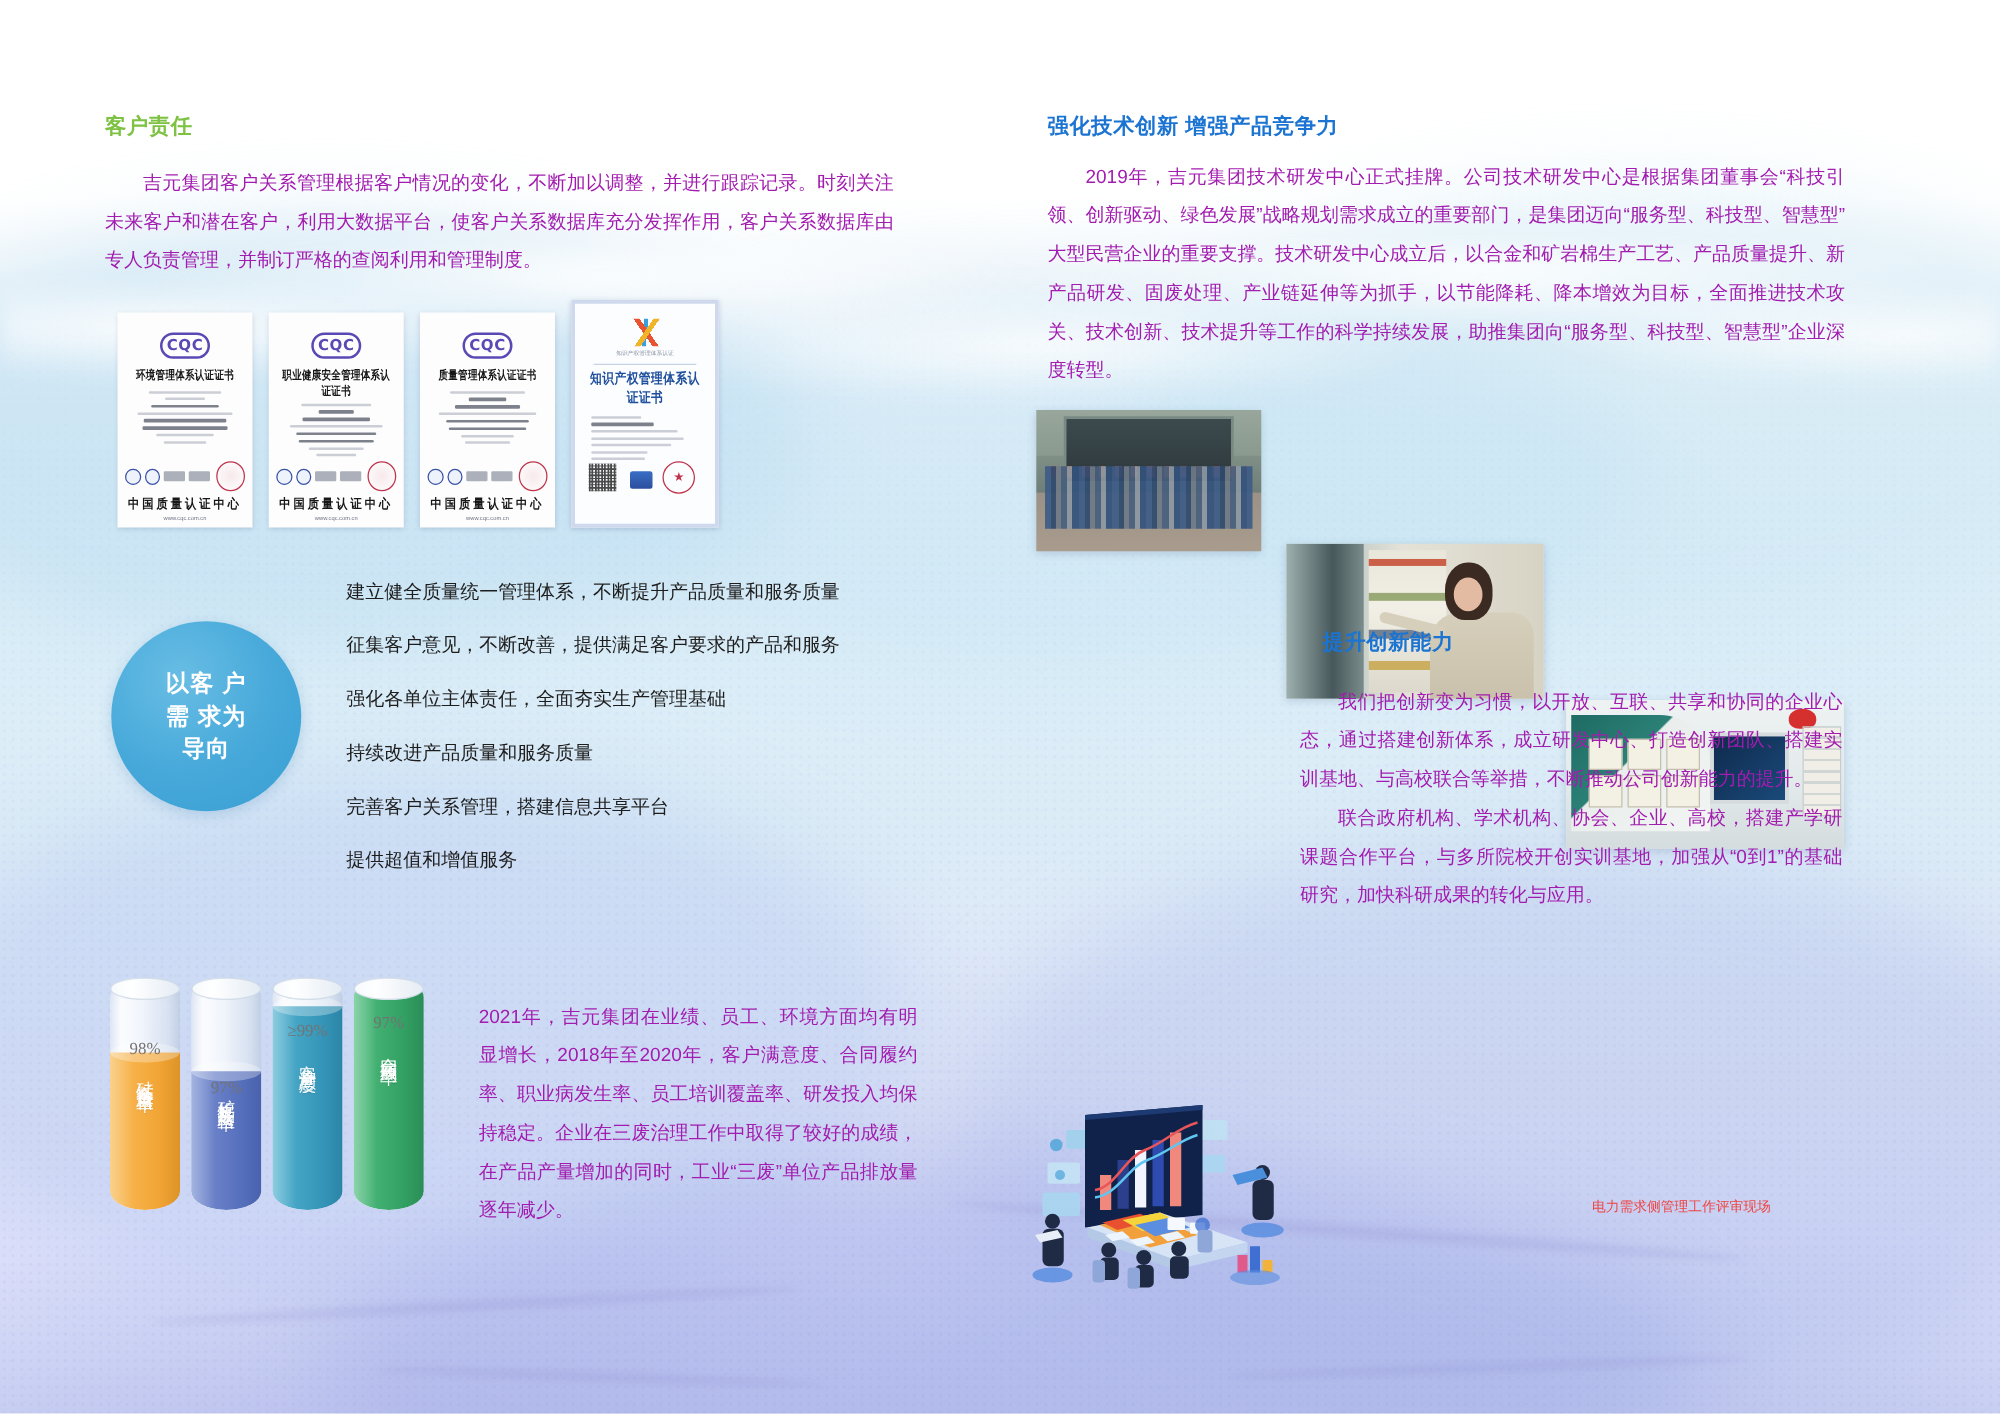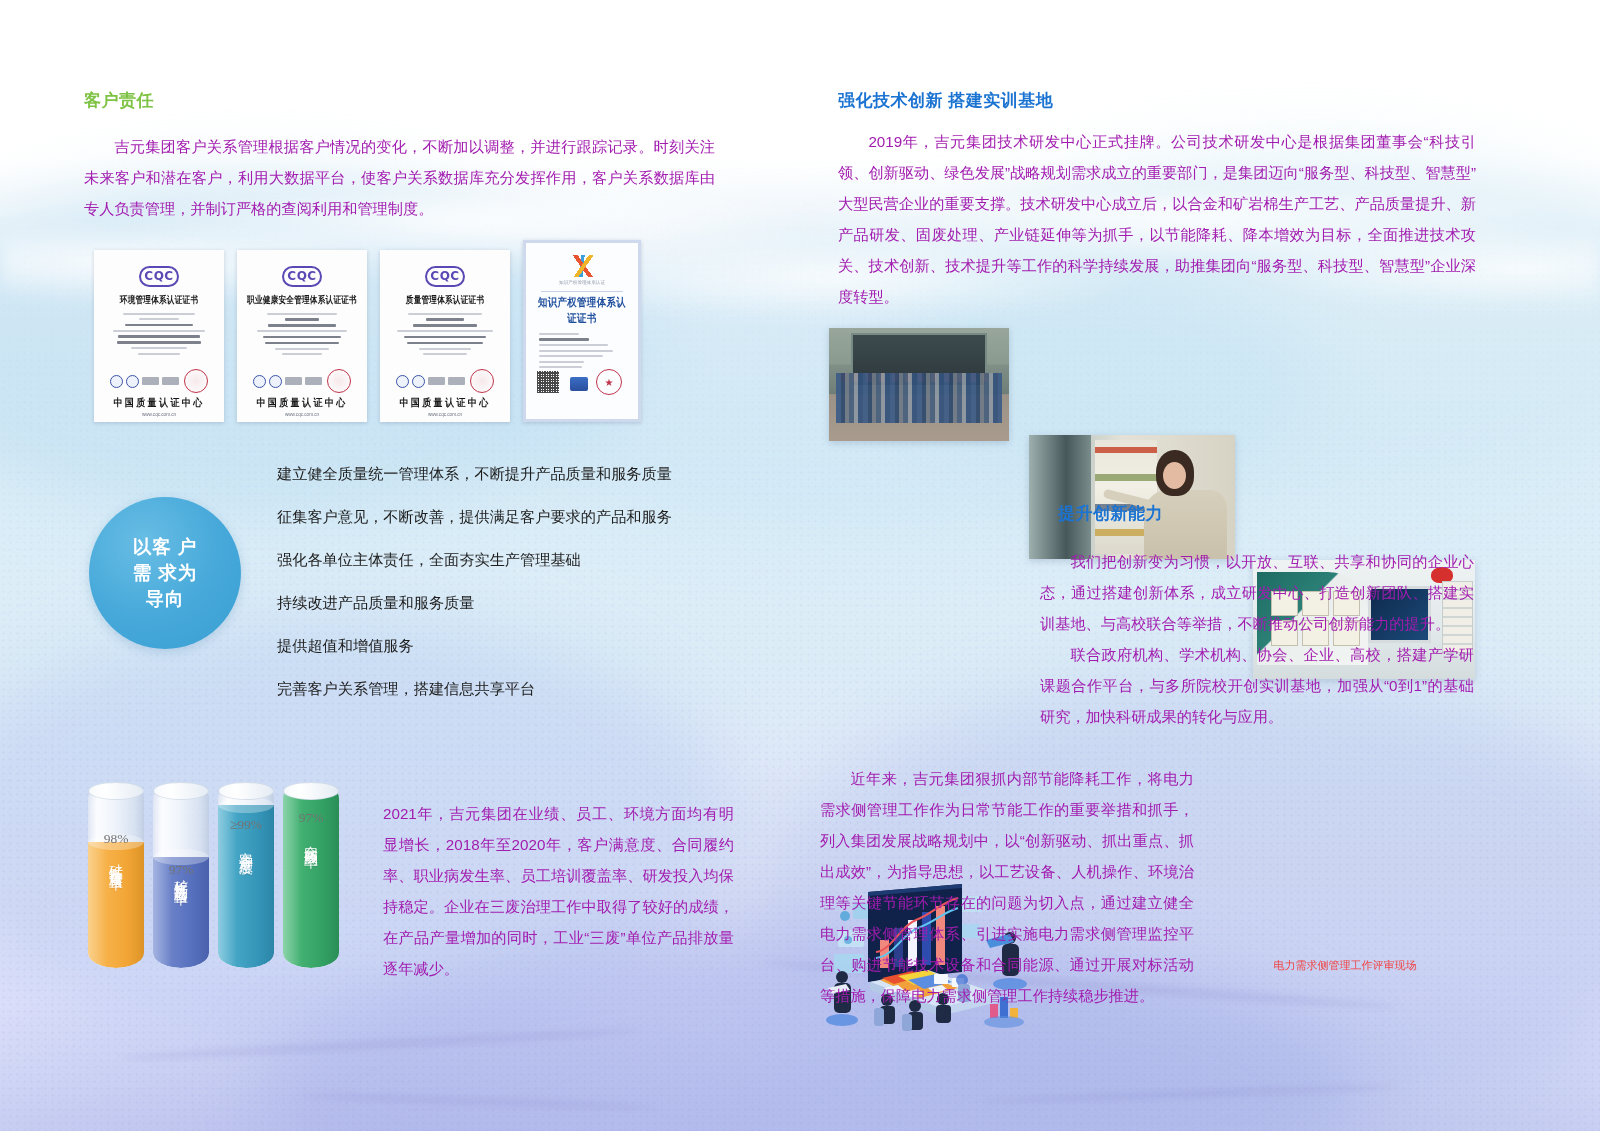--- a/index.html
+++ b/index.html
@@ -126,21 +126,21 @@
     gap: 13px;
   }
   .cert {
     background: #fdfdfd;
     box-shadow: 0 1px 4px rgba(60,70,110,.22);
     position: relative;
     overflow: hidden;
     flex: 0 0 auto;
   }
   .cert-cqc {
-    width: 130px; height: 172px;
+    width: 108px; height: 172px;
     padding: 12px 7px 6px;
     text-align: center;
   }
   .cqc-logo {
     width: 40px; height: 21px;
     margin: 4px auto 7px;
     border: 2.1px solid #5a49b4;
     border-radius: 11px;
     color: #5a49b4;
     font-size: 12px;
@@ -573,22 +573,22 @@
     <span>以客 户</span>
     <span>需 求为</span>
     <span>导向</span>
   </div>
 
   <ul class="col" id="commitment-list" style="left:277px; top:463px; width:440px;">
     <li>建立健全质量统一管理体系，不断提升产品质量和服务质量</li>
     <li>征集客户意见，不断改善，提供满足客户要求的产品和服务</li>
     <li>强化各单位主体责任，全面夯实生产管理基础</li>
     <li>持续改进产品质量和服务质量</li>
+    <li>完善客户关系管理，搭建信息共享平台</li>
     <li>提供超值和增值服务</li>
-    <li>完善客户关系管理，搭建信息共享平台</li>
   </ul>
 
   <div class="col" id="cylinder-chart" style="left:88px; top:783px;">
 
     <div class="cyl">
       <div class="cyl-shell">
         <div class="cyl-fill" style="height:68%; background:linear-gradient(to right,#f7bd5c 0%,#f7b24a 30%,#f2a535 70%,#dd9327 100%);"></div>
       </div>
       <div class="cyl-cap"></div>
       <div class="cyl-value" style="top:48px;">98%</div>
@@ -628,21 +628,21 @@
       <div class="cyl-label-wrap" style="top:52px;">
         <div class="cyl-label" style="position:static;">合同履约率</div>
       </div>
     </div>
   </div>
 
   <div class="col body-text" style="left:383px; top:798px; width:351px; line-height:31px;">
     <p style="text-indent:0;">2021年，吉元集团在业绩、员工、环境方面均有明显增长，2018年至2020年，客户满意度、合同履约率、职业病发生率、员工培训覆盖率、研发投入均保持稳定。企业在三废治理工作中取得了较好的成绩，在产品产量增加的同时，工业“三废”单位产品排放量逐年减少。</p>
   </div>
 
-  <div class="col h-blue" style="left:838px; top:89px;">强化技术创新  搭建实训基地</div>
+  <div class="col h-blue" style="left:838px; top:89px;">强化技术创新  增强产品竞争力</div>
 
   <div class="col body-text" style="left:838px; top:126px; width:638px;">
     <p>2019年，吉元集团技术研发中心正式挂牌。公司技术研发中心是根据集团董事会“科技引领、创新驱动、绿色发展”战略规划需求成立的重要部门，是集团迈向“服务型、科技型、智慧型”大型民营企业的重要支撑。技术研发中心成立后，以合金和矿岩棉生产工艺、产品质量提升、新产品研发、固废处理、产业链延伸等为抓手，以节能降耗、降本增效为目标，全面推进技术攻关、技术创新、技术提升等工作的科学持续发展，助推集团向“服务型、科技型、智慧型”企业深度转型。</p>
   </div>
 
   <div class="col photo ph-group" style="left:829px; top:328px; width:180px; height:113px;">
     <div class="bldg"></div>
     <div class="hats"></div>
     <div class="crowd"></div>
   </div>
@@ -747,19 +747,16 @@
     </svg>
   </div>
 
   <div class="col h-blue" style="left:1058px; top:502px;">提升创新能力</div>
 
   <div class="col body-text" style="left:1040px; top:546px; width:434px;">
     <p>我们把创新变为习惯，以开放、互联、共享和协同的企业心态，通过搭建创新体系，成立研发中心、打造创新团队、搭建实训基地、与高校联合等举措，不断推动公司创新能力的提升。</p>
     <p>联合政府机构、学术机构、协会、企业、高校，搭建产学研课题合作平台，与多所院校开创实训基地，加强从“0到1”的基础研究，加快科研成果的转化与应用。</p>
   </div>
 
-  <div class="col body-text" style="left:820px; top:763px; width:374px;">
-    <p>近年来，吉元集团狠抓内部节能降耗工作，将电力需求侧管理工作作为日常节能工作的重要举措和抓手，列入集团发展战略规划中，以“创新驱动、抓出重点、抓出成效”，为指导思想，以工艺设备、人机操作、环境治理等关键节能环节存在的问题为切入点，通过建立健全电力需求侧管理体系、引进实施电力需求侧管理监控平台、购进节能技术设备和合同能源、通过开展对标活动等措施，保障电力需求侧管理工作持续稳步推进。</p>
-  </div>
 
   <div class="col photo-caption" style="left:1205px; top:958px; width:280px;">电力需求侧管理工作评审现场</div>
 
 </div>
 
 </body></html>

